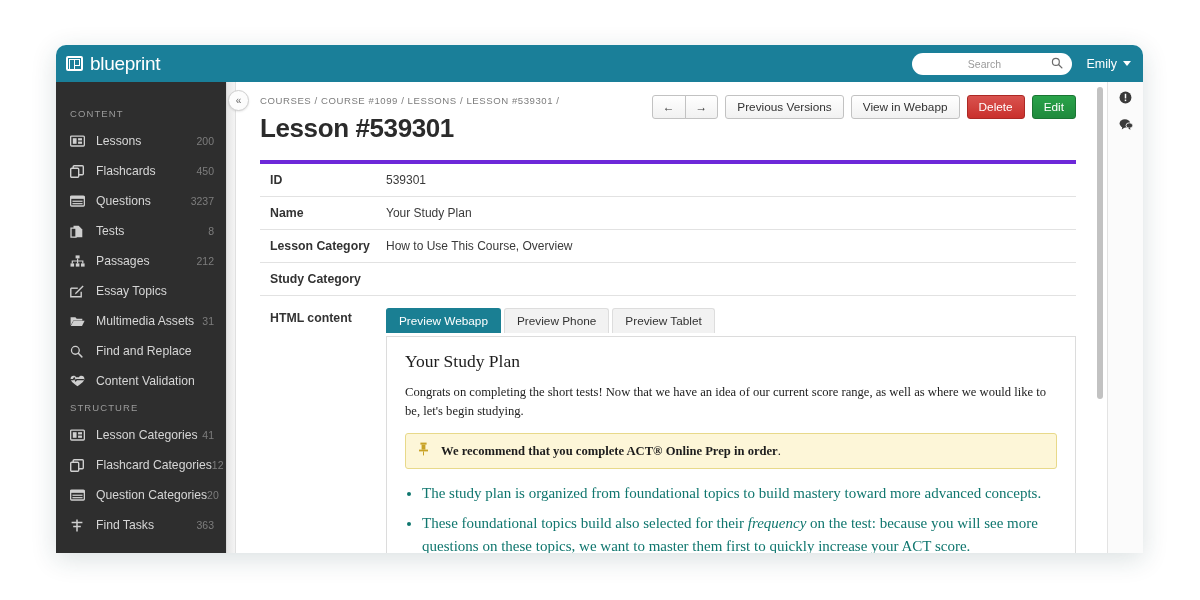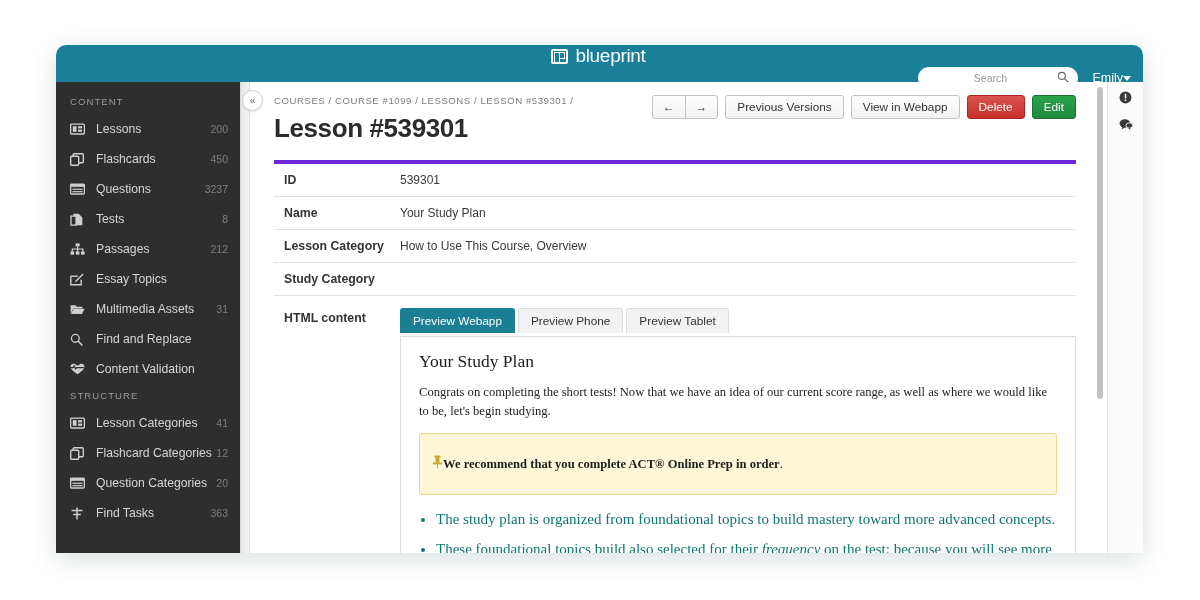--- a/index.html
+++ b/index.html
@@ -19,21 +19,20 @@
     box-shadow: 0 6px 26px rgba(25,60,70,0.16);
   }
 
   
   .topbar {
     height: 37px;
     background: #1a7f99;
     display: flex; align-items: center;
     padding: 0 12px 0 10px;
     position: relative;
-    flex-direction: column;
   }
   .logo { display: flex; align-items: center; gap: 7px; }
   .logo-mark {
     width: 17px; height: 15px;
     border: 2px solid #fff; border-radius: 2px;
     position: relative; flex: none;
     background: #1a7f99;
   }
   .logo-mark::before {
     content: ""; position: absolute;
@@ -63,38 +62,38 @@
     border: 0; outline: 0; width: 100%;
     font-size: 10.5px; color: #333;
     font-family: "Liberation Sans", sans-serif;
     background: transparent;
     text-align: center;
   }
   .search-box input::placeholder { color: #9a9a9a; }
   .search-ico { flex: none; margin-left: 4px; }
   .user-menu {
     color: #fff; font-size: 12.5px;
-    display: flex; align-items: center; 
+    display: flex; align-items: center; gap: 6px;
     cursor: pointer;
   }
   .caret {
     width: 0; height: 0;
     border-left: 4px solid transparent;
     border-right: 4px solid transparent;
     border-top: 5px solid #fff;
   }
 
   
   .body-row { display: flex; height: 471px; }
 
   
   .sidebar {
-    width: 184px; flex: none;
+    width: 170px; flex: none;
     background: #2e2e2e;
-    padding-top: 8px;
+    padding-top: 20px;
     position: relative;
     overflow: hidden;
   }
   .nav-head {
     color: #9b9b9b; font-size: 9.5px; letter-spacing: 1.1px;
     padding: 6px 0 7px 14px;
     text-transform: uppercase;
   }
   .nav-item {
     display: flex; align-items: center;
@@ -240,22 +239,22 @@
     font-size: 17.5px; color: #1d1d1d; font-weight: normal;
     margin-bottom: 11px;
   }
   .pv-p {
     font-size: 12.6px; color: #222; line-height: 1.52;
     margin-bottom: 12px;
   }
   .callout {
     background: #fdf6d8; border: 1px solid #e8d98a;
     border-radius: 3px;
-    padding: 21px 12px;
-    display: flex; align-items: center; 
+    padding: 8px 12px;
+    display: flex; align-items: center; gap: 12px;
     margin-bottom: 13px;
   }
   .pin { color: #c8a227; font-size: 13px; flex: none; }
   .callout-text { font-size: 12.6px; font-weight: bold; color: #1d1d1d; }
   .callout-text .tail { font-weight: normal; }
   .pv-list { margin: 0 0 0 17px; }
   .pv-list li {
     font-size: 15px; color: #0f766e; line-height: 1.52;
     margin-bottom: 7px;
   }

